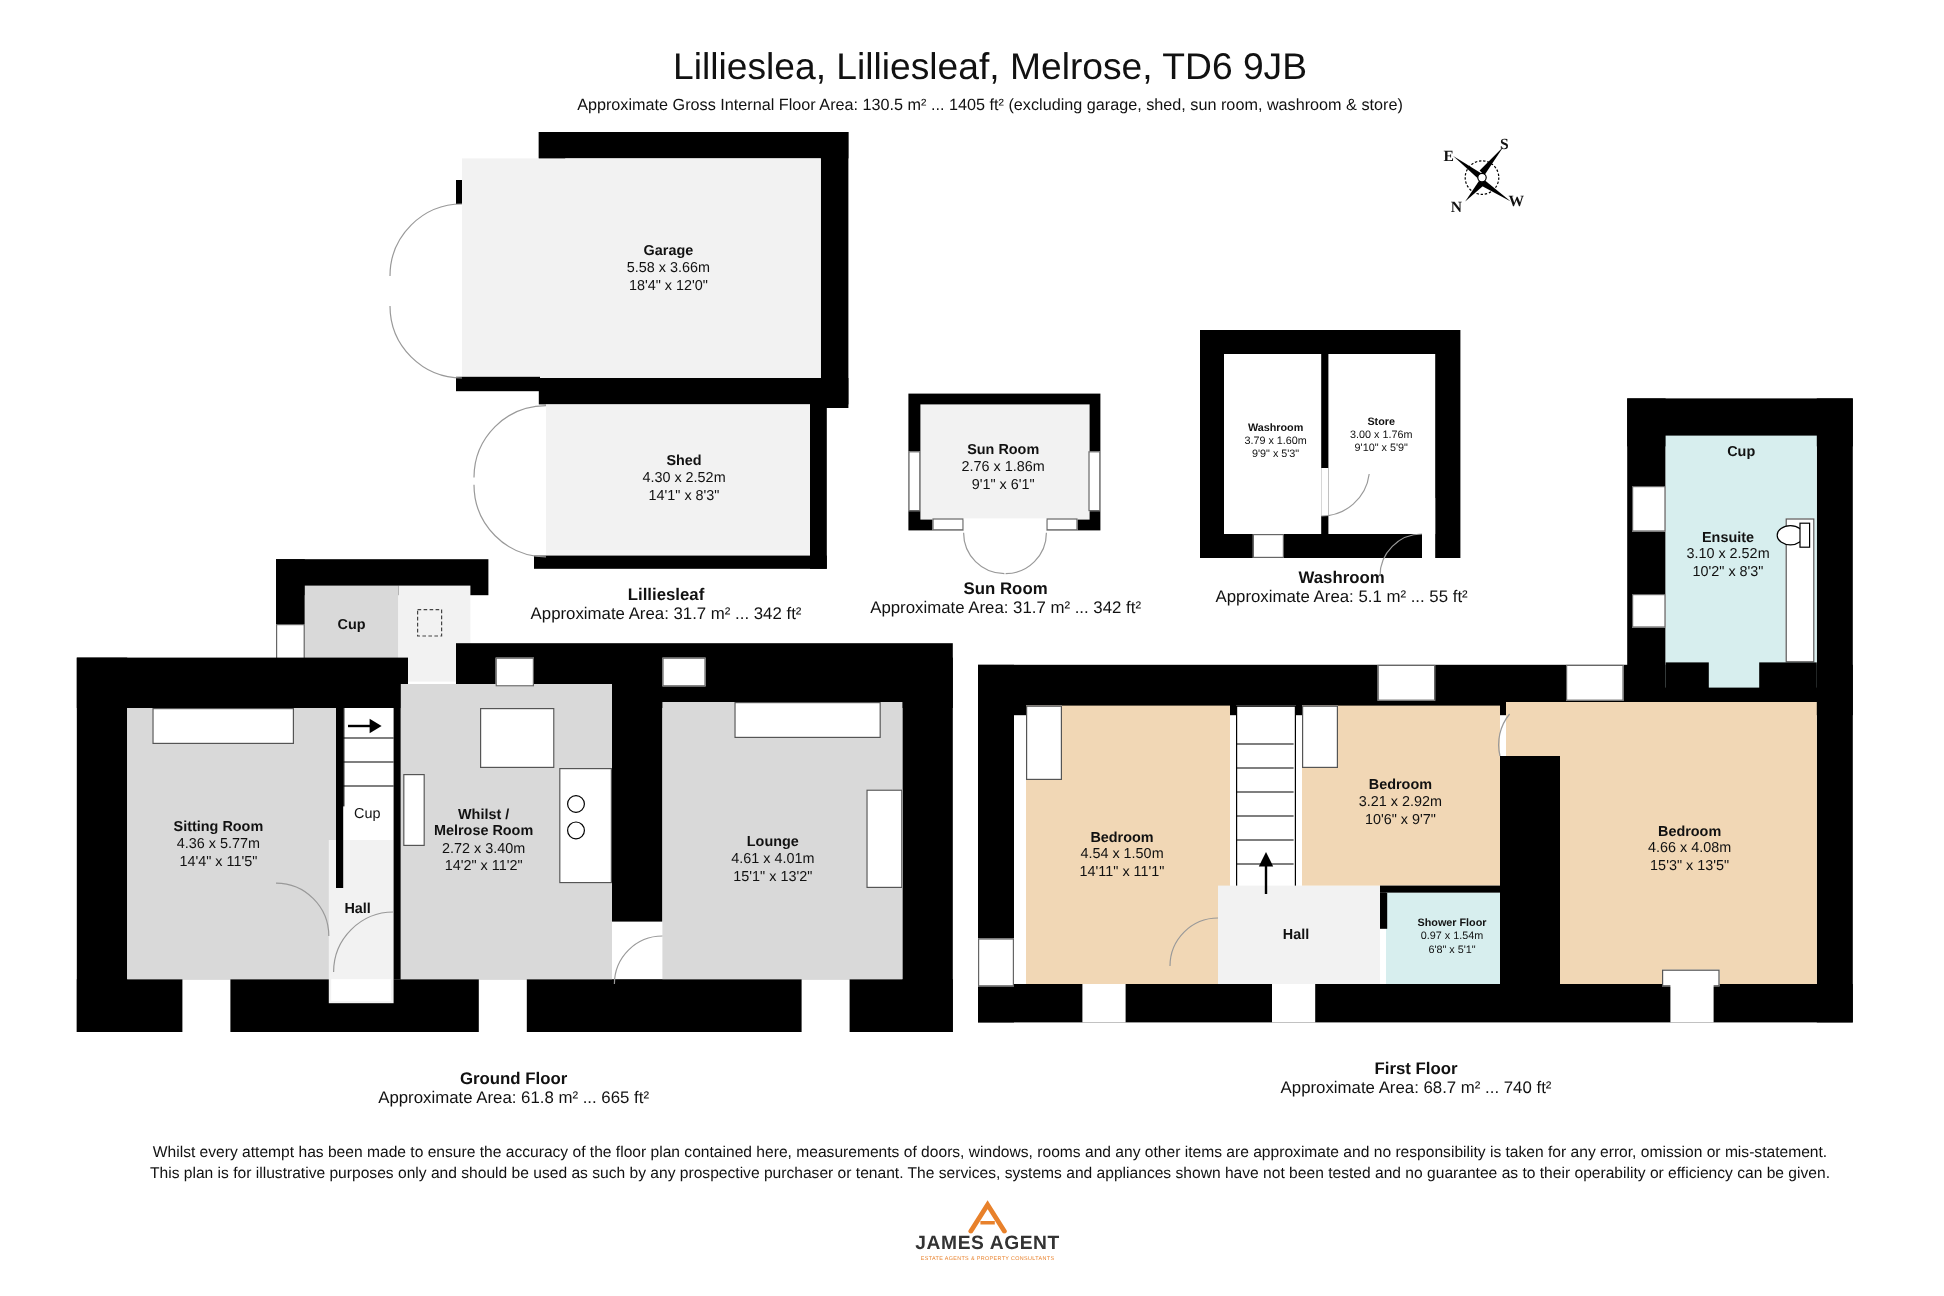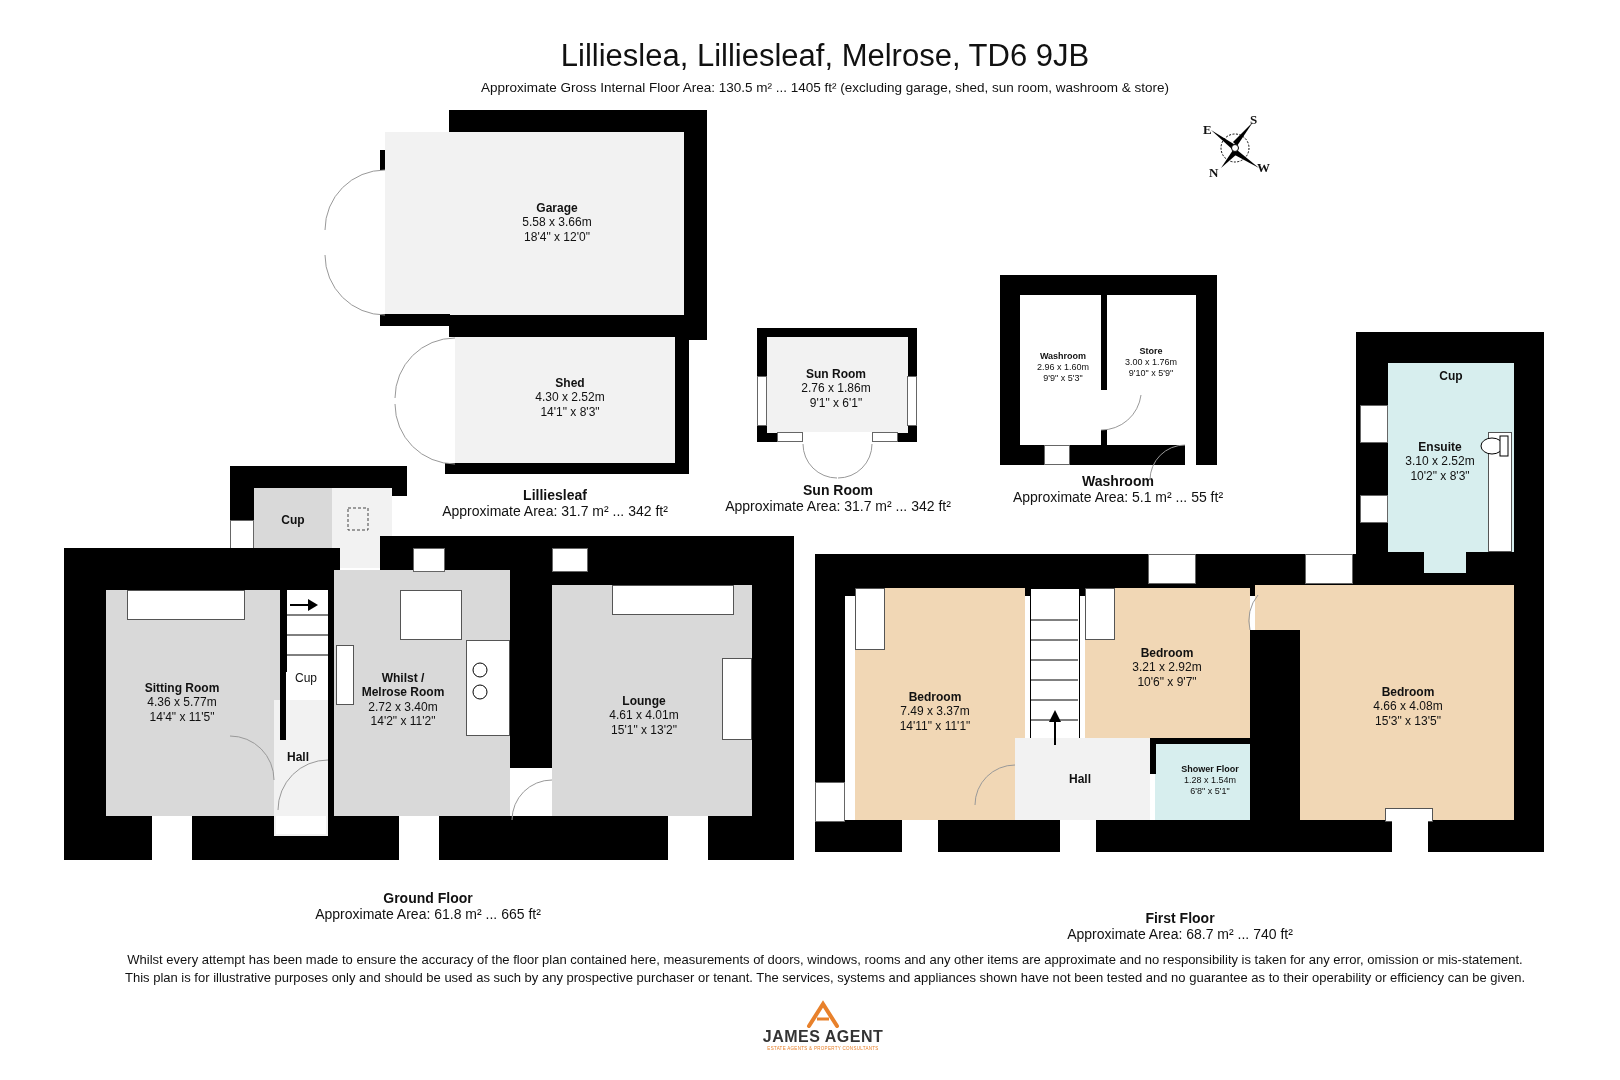--- a/index.html
+++ b/index.html
@@ -94,21 +94,21 @@
 
 <div>
   <div class="wall" style="left:1000px;top:275px;width:217px;height:190px;"></div>
   <div class="room white" style="left:1020px;top:295px;width:81px;height:150px;"></div>
   <div class="room white" style="left:1107px;top:295px;width:89px;height:150px;"></div>
   <div class="white abs" style="left:1101px;top:390px;width:6px;height:40px;"></div>
   <div class="white abs" style="left:1185px;top:415px;width:11px;height:50px;"></div>
   <div class="win" style="left:1044px;top:445px;width:26px;height:20px;"></div>
   <div class="label small" style="left:1063px;top:367px;">
     <div class="n">Washroom</div>
-    <div class="d">2.96 x 1.60m</div>
+    <div class="d">3.79 x 1.60m</div>
     <div class="d">9'9" x 5'3"</div>
   </div>
   <div class="label small" style="left:1151px;top:362px;">
     <div class="n">Store</div>
     <div class="d">3.00 x 1.76m</div>
     <div class="d">9'10" x 5'9"</div>
   </div>
   <div class="cap" style="left:1118px;top:473px;">
     <div class="t">Washroom</div>
     <div class="a">Approximate Area: 5.1 m² ... 55 ft²</div>
@@ -221,42 +221,42 @@
   <div class="label" style="left:1451px;top:376px;">
       <div class="n">Cup</div>
     </div>
   <div class="label" style="left:1440px;top:462px;">
     <div class="n">Ensuite</div>
     <div class="d">3.10 x 2.52m</div>
     <div class="d">10'2" x 8'3"</div>
   </div>
   <div class="label" style="left:935px;top:712px;">
     <div class="n">Bedroom</div>
-    <div class="d">7.49 x 3.37m</div>
+    <div class="d">4.54 x 1.50m</div>
     <div class="d">14'11" x 11'1"</div>
   </div>
   <div class="label" style="left:1080px;top:779px;">
       <div class="n">Hall</div>
     </div>
   <div class="label" style="left:1167px;top:668px;">
     <div class="n">Bedroom</div>
     <div class="d">3.21 x 2.92m</div>
     <div class="d">10'6" x 9'7"</div>
   </div>
   <div class="label small" style="left:1210px;top:780px;">
     <div class="n">Shower Floor</div>
-    <div class="d">1.28 x 1.54m</div>
+    <div class="d">0.97 x 1.54m</div>
     <div class="d">6'8" x 5'1"</div>
   </div>
   <div class="label" style="left:1408px;top:707px;">
     <div class="n">Bedroom</div>
     <div class="d">4.66 x 4.08m</div>
     <div class="d">15'3" x 13'5"</div>
   </div>
-  <div class="cap" style="left:1180px;top:882px;margin-top:28px;">
+  <div class="cap" style="left:1180px;top:882px;">
     <div class="t">First Floor</div>
     <div class="a">Approximate Area: 68.7 m² ... 740 ft²</div>
   </div>
 </div>
 
 <svg class="overlay" width="1620" height="1080">
   <g fill="none" stroke="#999" stroke-width="1">
     <path d="M385,170 A60,60 0 0 0 325,230"></path>
       <path d="M385,315 A60,60 0 0 1 325,255"></path>
     <path d="M455,338 A60,60 0 0 0 395,398"></path>

